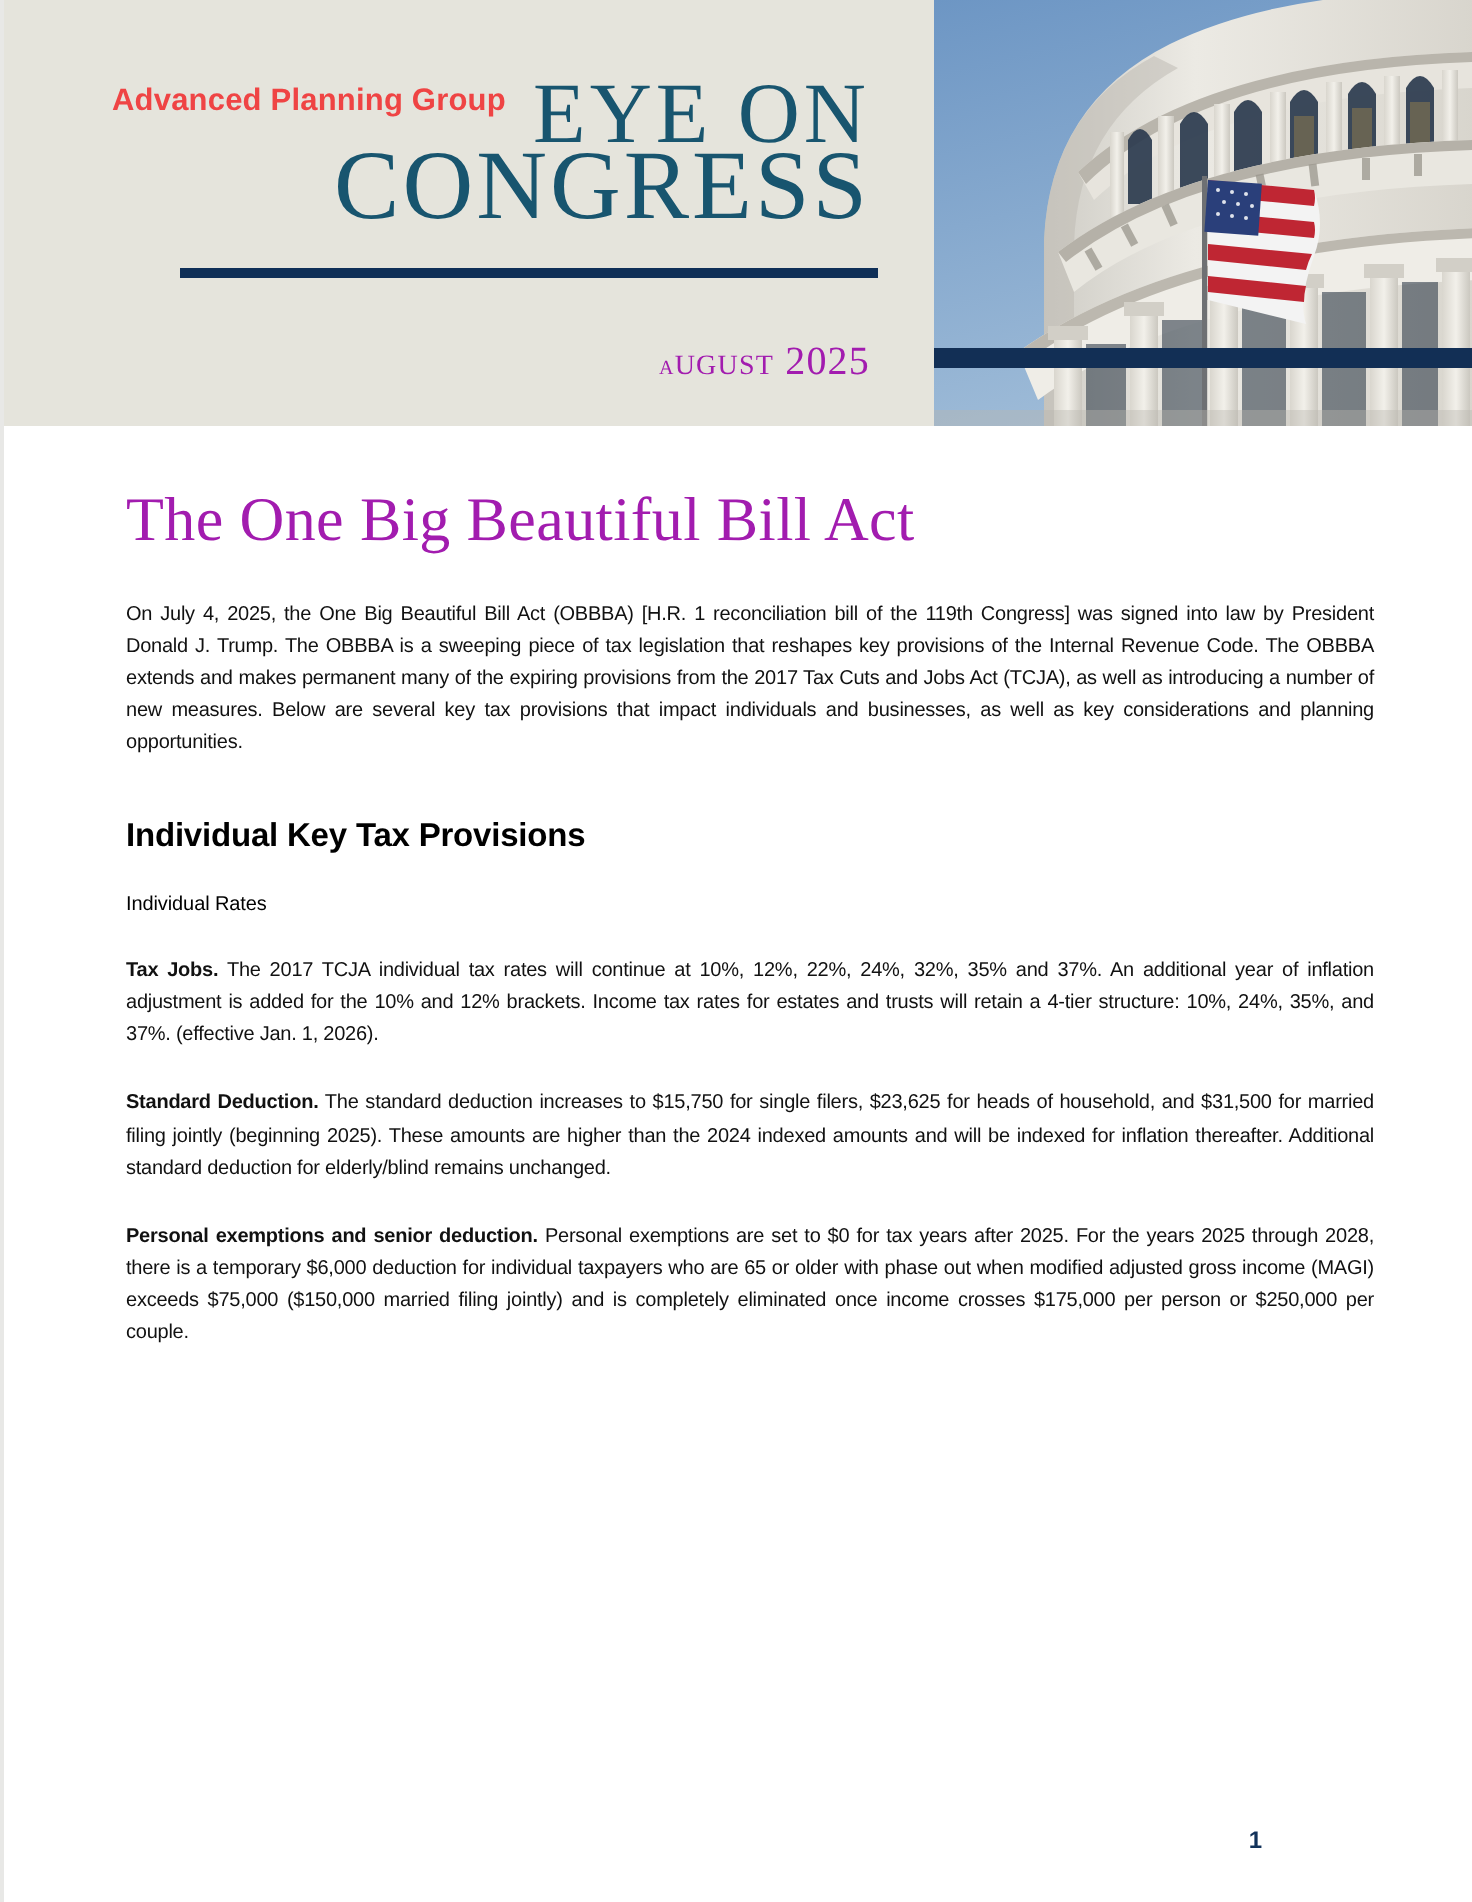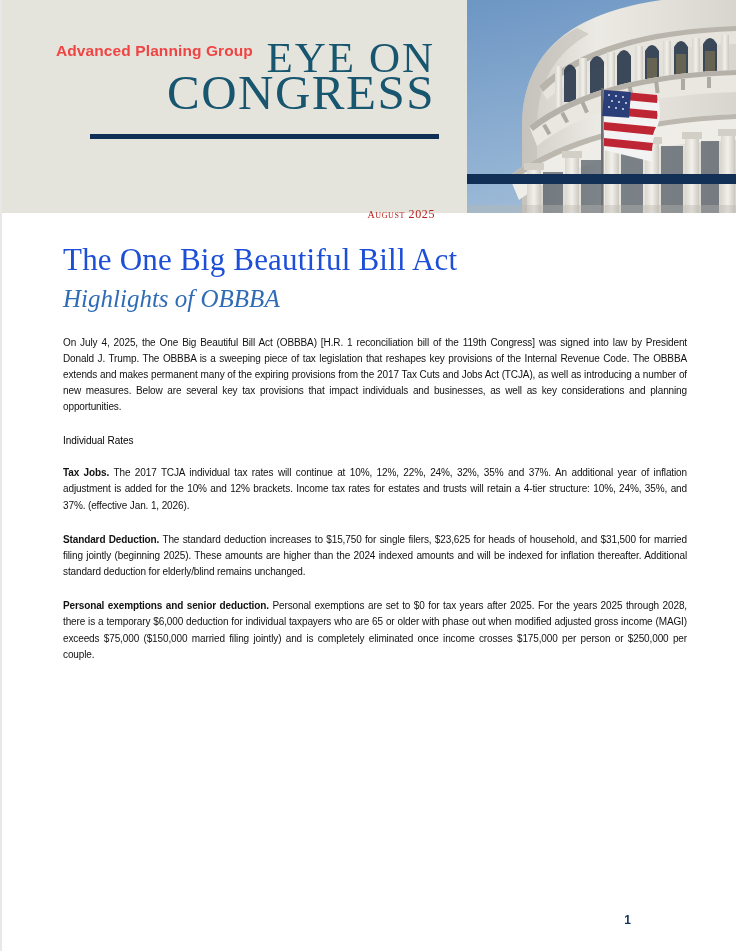--- a/index.html
+++ b/index.html
@@ -74,27 +74,26 @@
     top: 134px;
     width: 349px;
     height: 5px;
     background: #0f2f57;
   }
   .mast-date {
     position: absolute;
     right: 303px;
     top: 170px;
     font-family: "Liberation Serif", serif;
-    font-size: 12px;
+    font-size: 20px;
     letter-spacing: 0.6px;
-    color: #b91c1c;
+    color: #a21caf;
     font-variant: small-caps;
     text-transform: lowercase;
     white-space: nowrap;
-    margin-top: 36px;
   }
   .mast-date::first-letter { font-size: 14px; }
 
   
   .photo {
     position: absolute;
     top: 0;
     left: 465px;
     width: 271px;
     height: 213px;
@@ -118,21 +117,21 @@
     top: 213px;
     width: 736px;
   }
   .doc-inner {
     padding: 0 51px 0 61px;
   }
   h1.doc-title {
     font-family: "Liberation Serif", serif;
     font-weight: normal;
     font-size: 31px;
-    color: #1d4ed8;
+    color: #a21caf;
     margin: 30px 0 0 0;
     line-height: 1.12;
     letter-spacing: 0.2px;
   }
   h2.doc-subtitle {
     font-family: "Liberation Serif", serif;
     font-style: italic;
     font-weight: normal;
     font-size: 25px;
     color: #2f6cb5;
@@ -334,24 +333,24 @@
         <rect x="0" y="205" width="271" height="8" fill="#b9b6ae" opacity="0.4"></rect>
       </svg>
       <div class="photo-bar"></div>
     </div>
   </div>
 
   <div class="doc">
     <div class="doc-inner">
 
       <h1 class="doc-title">The One Big Beautiful Bill Act</h1>
-      <h2 class="doc-subtitle">Highlights of OBBBA</h2>
 
       <p class="body-para intro-para">On July 4, 2025, the One Big Beautiful Bill Act (OBBBA) [H.R. 1 reconciliation bill of the 119th Congress] was signed into law by President Donald J. Trump.  The OBBBA is a sweeping piece of tax legislation that reshapes key provisions of the Internal Revenue Code.  The OBBBA extends and makes permanent many of the expiring provisions from the 2017 Tax Cuts and Jobs Act (TCJA), as well as introducing a number of new measures. Below are several key tax provisions that impact individuals and businesses, as well as key considerations and planning opportunities.</p>
 
+      <h3 class="section-heading">Individual Key Tax Provisions</h3>
 
       <h4 class="sub-heading">Individual Rates</h4>
 
       <p class="body-para">
         <b>Tax Jobs.</b><span> The 2017 TCJA individual tax rates will continue at 10%, 12%, 22%, 24%, 32%, 35% and 37%. An additional year of inflation adjustment is added for the 10% and 12% brackets. Income tax rates for estates and trusts will retain a 4-tier structure: 10%, 24%, 35%, and 37%. (effective Jan. 1, 2026).</span>
       </p>
 
       <p class="body-para">
         <b>Standard Deduction.</b><span> The standard deduction increases to $15,750 for single filers, $23,625 for heads of household, and $31,500 for married filing jointly (beginning 2025). These amounts are higher than the 2024 indexed amounts and will be indexed for inflation thereafter. Additional standard deduction for elderly/blind remains unchanged.</span>
       </p>

